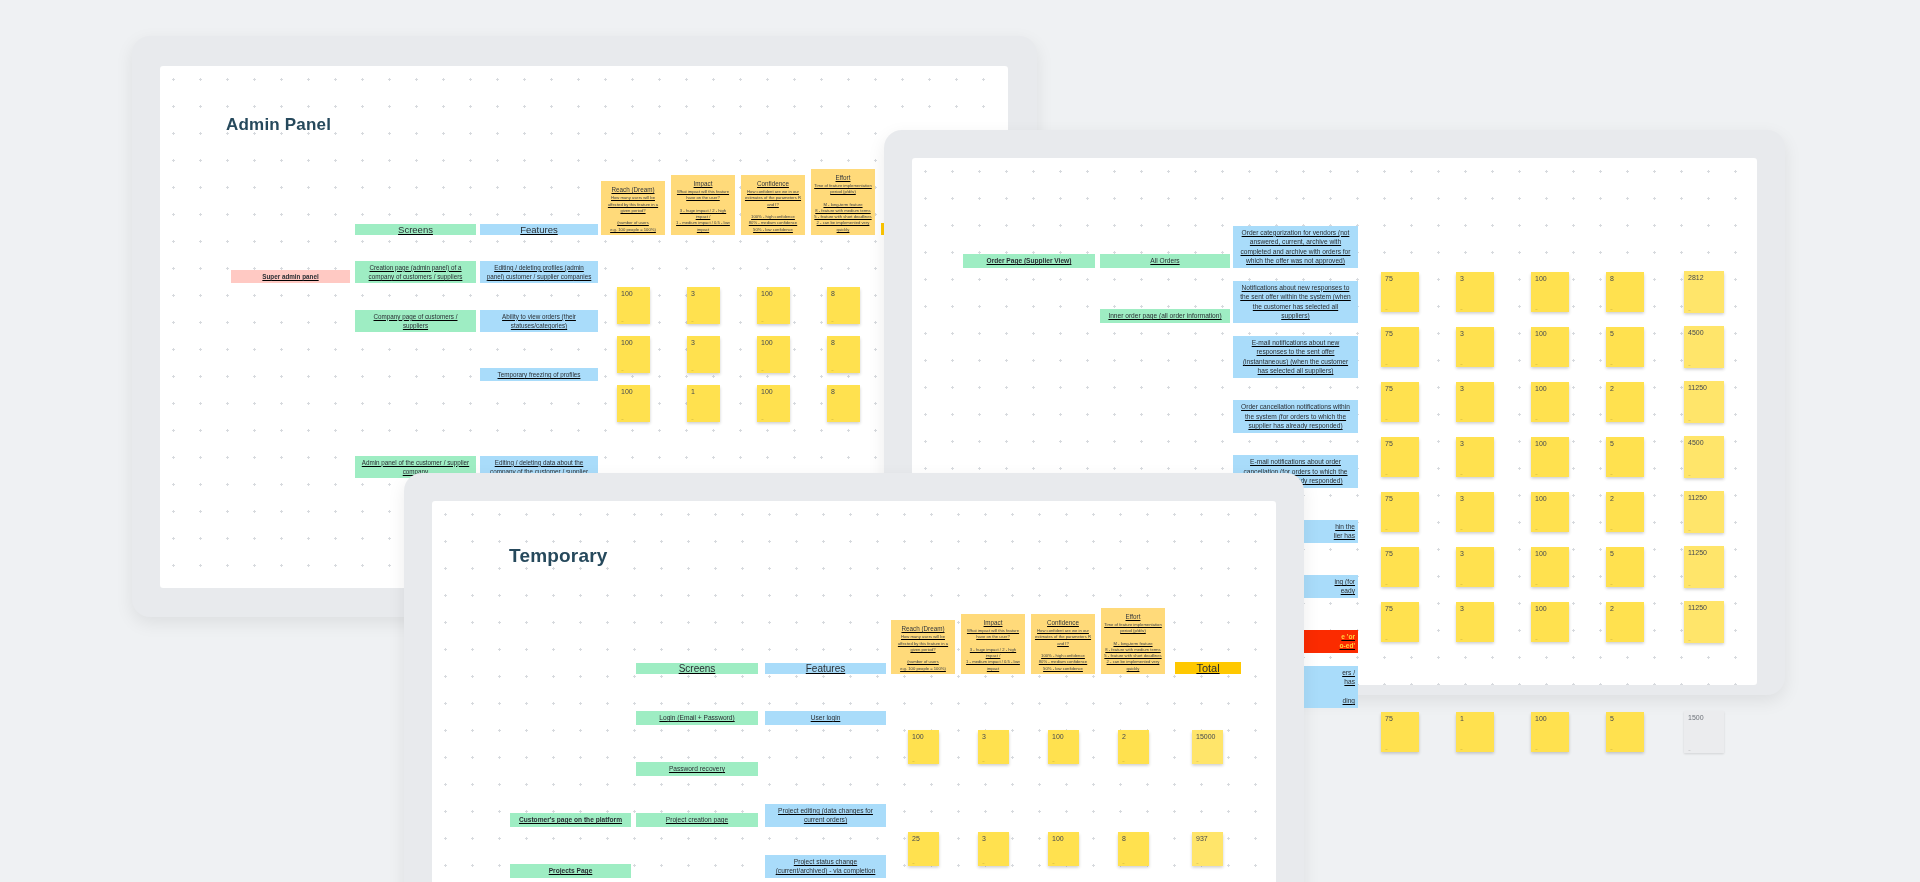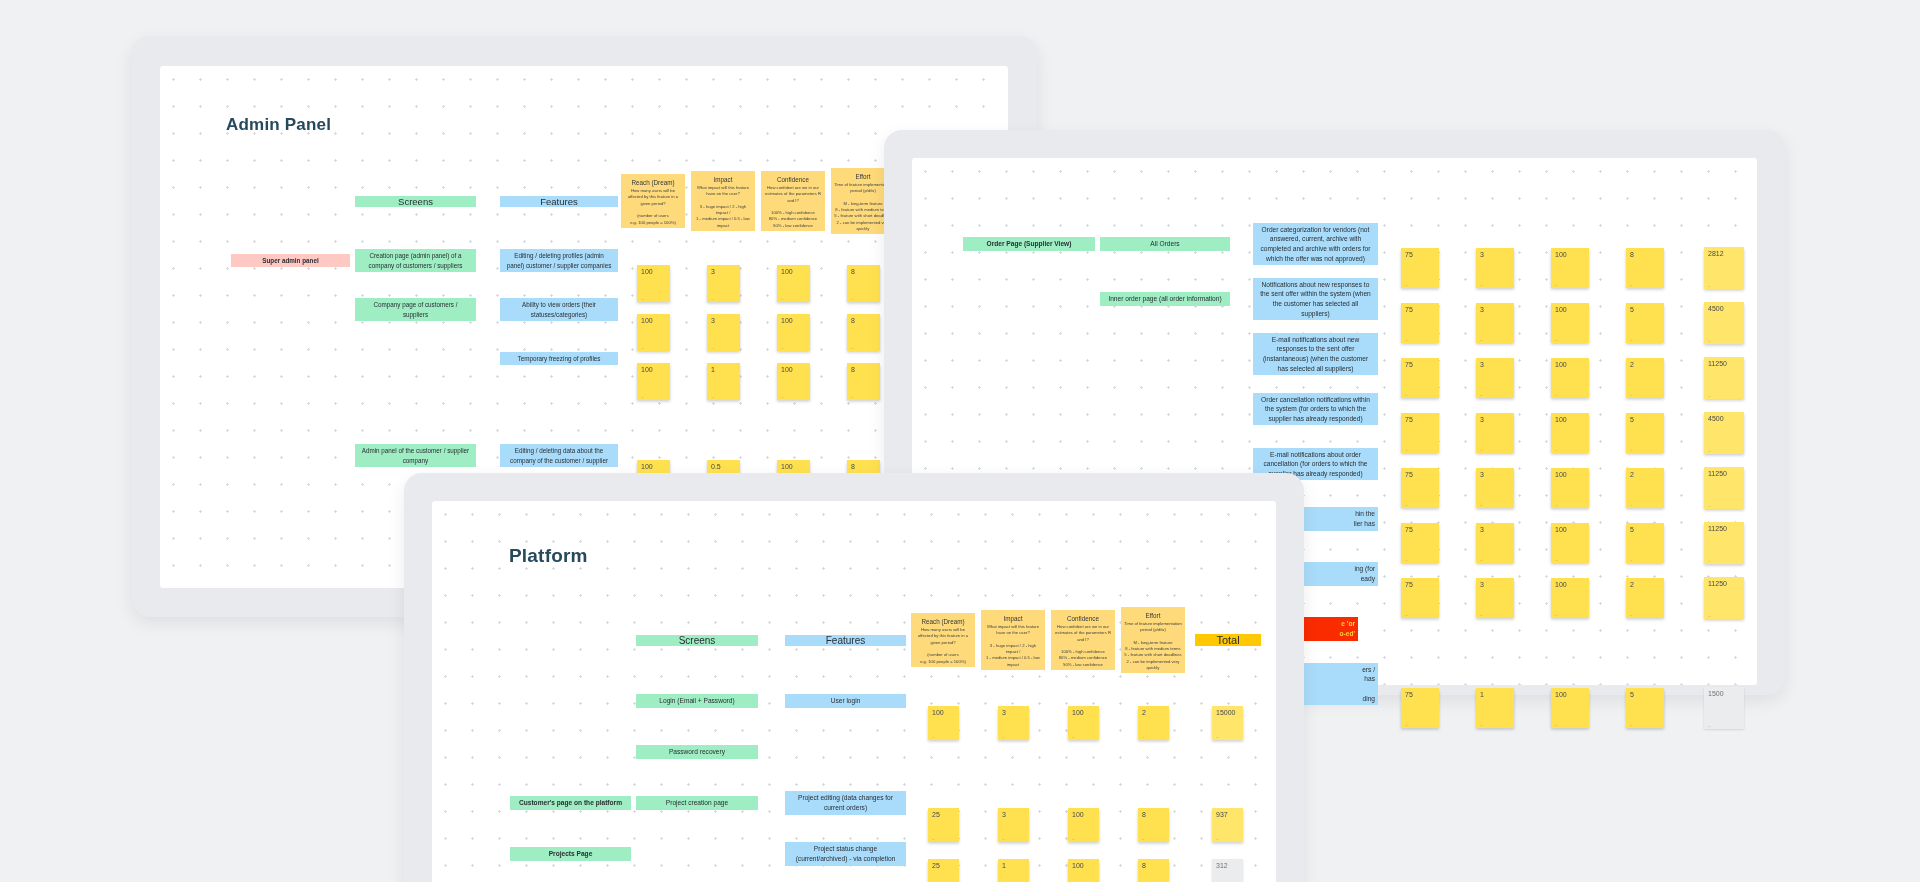--- a/index.html
+++ b/index.html
@@ -22,21 +22,21 @@
   .ptitle{position:absolute;font-weight:700;color:#26495c;letter-spacing:.2px;}
   .p-admin .ptitle{left:66px;top:49px;font-size:17px;text-align:right;}
   .p-platform .ptitle{left:77px;top:44px;font-size:19px;}
 
   .content{position:absolute;}
   .p-admin .content{left:71px;top:101px;}
   .p-supplier .content{left:51px;top:62px;}
   .p-platform .content{left:78px;top:105px;}
 
   
-  .row,.hrow{display:flex;align-items:center;}
+  .row,.hrow{display:flex;align-items:flex-end;text-decoration:underline;}
   .p-admin .row{height:45px;margin-bottom:4px;}
   .p-admin .row.gap{margin-top:52px;}
   .p-supplier .row{height:48px;margin-bottom:7px;}
   .p-platform .row{height:48px;margin-bottom:3px;}
   .hrow{height:68px;margin-bottom:3px;}
 
   
   .p-admin .c-label{width:119px;margin-right:5px;}
   .p-admin .c-screen{width:121px;margin-right:4px;}
   .p-admin .c-feature{width:118px;margin-right:3px;}
@@ -57,21 +57,21 @@
   .p-platform .c-effort{width:64px;margin-right:10px;}
   .p-platform .c-total{width:66px;}
 
   
   .cell{display:flex;align-items:center;justify-content:center;text-align:center;
         padding:2px 6px;box-sizing:border-box;color:#2a2e33;line-height:1.45;}
   .p-admin .cell{font-size:6.3px;}
   .p-supplier .cell{font-size:6.6px;}
   .p-platform .cell{font-size:6.6px;}
   .green{background:#9eedc3;}
-  .blue{background:#a9dcfa;margin-left:20px;}
+  .blue{background:#a9dcfa;}
   .pink{background:#ffc9c3;font-weight:700;}
   .bold-green{background:#9eedc3;font-weight:700;}
   .red-card{background:#fb2b00;color:#ffd43b;font-weight:700;}
   .frag{justify-content:flex-end;text-align:right;white-space:pre-line;padding-right:3px;}
   .empty{background:transparent !important;box-shadow:none !important;}
 
   .vcell{position:relative;background:#f6f7f8;box-sizing:border-box;}
   .vcell.gold{background:#ffc800;}
   .vcell.graydot{background-color:#e3e5e7;
         background-image:radial-gradient(circle,#c6c9cd 0.8px,transparent 1px);
@@ -558,21 +558,21 @@
               <div class="num">1500</div>
             </div>
           </div>
         </div>
       </div>
   </div>
 </div>
 
 <div class="panel p-platform">
   <div class="canvas">
-    <div class="ptitle">Platform</div>
+    <div class="ptitle">Temporary</div>
     <div class="content">
         <div class="hrow">
           <div class="hcell c-label empty"></div>
           <div class="hcell green c-screen">Screens</div>
           <div class="hcell blue c-feature">Features</div>
           <div class="hcard c-reach">
             <div class="htitle">Reach (Dream)</div>
             <div class="hdesc">How many users will be affected by this feature in a given period?
 
 (number of users

